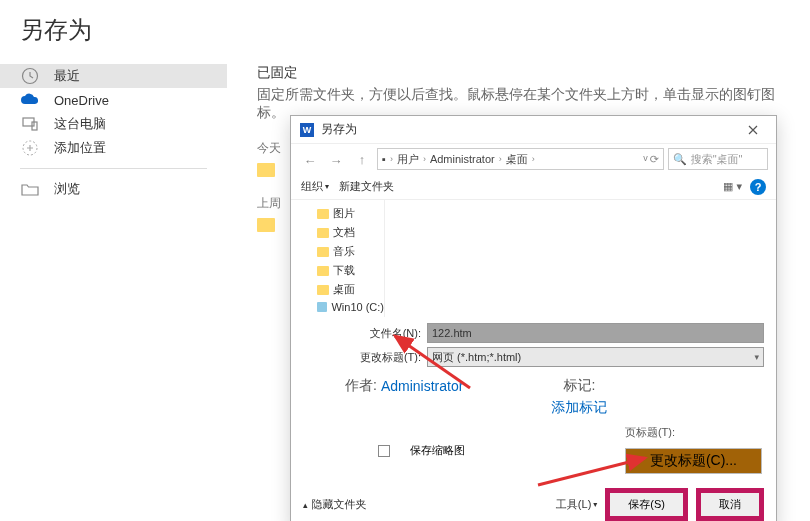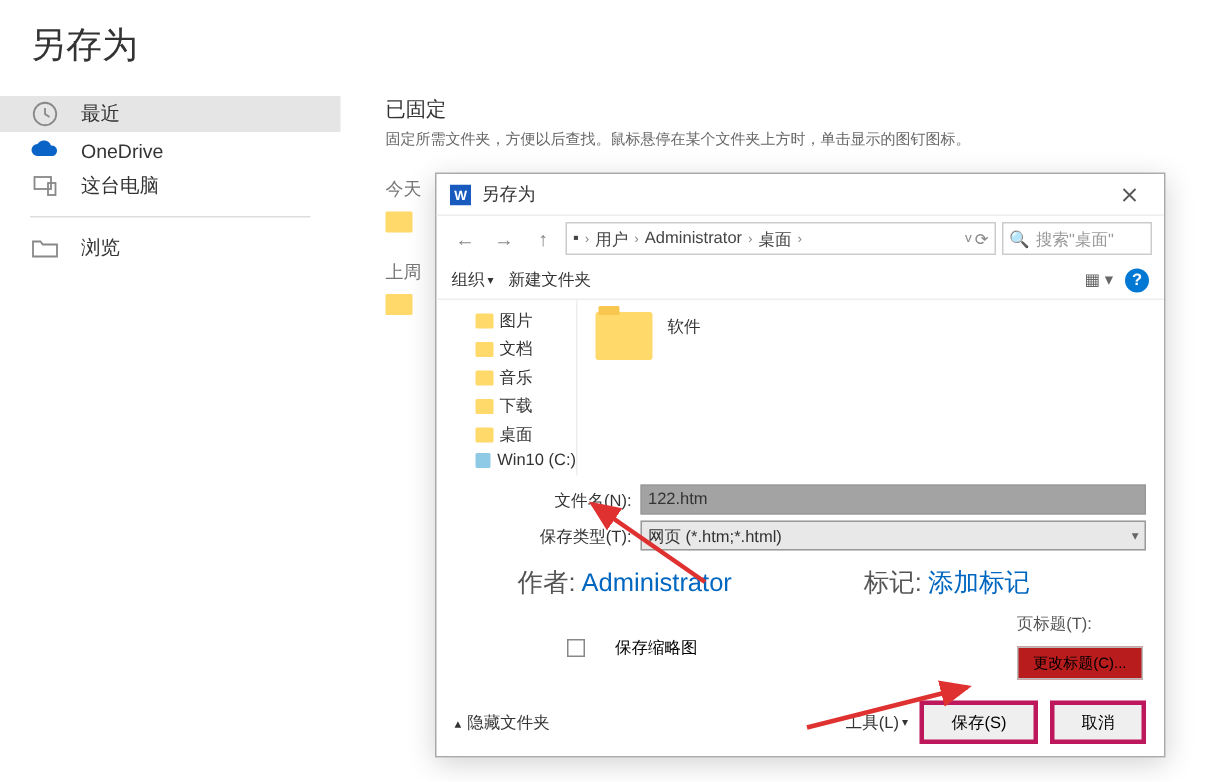--- a/index.html
+++ b/index.html
@@ -7,21 +7,21 @@
     .main-title { font-size: 24px; font-weight: 300; padding: 14px 20px 8px; color: #333; }
     .two-col { display: flex; }
     .sidebar { width: 227px; padding-top: 10px; }
     .side-item { display: flex; align-items: center; height: 24px; padding: 0 20px; gap: 14px; cursor: pointer; }
     .side-item.selected { background: #e5e5e5; }
     .side-item .lbl { font-size: 13px; color: #333; }
     .icon-box { width: 20px; height: 20px; display: flex; align-items: center; justify-content: center; }
     .divider { height: 1px; background: #ddd; margin: 8px 20px; }
     .right-pane { flex: 1; padding: 10px 20px 0 30px; }
     .pinned-title { font-size: 13.5px; color: #333; margin-bottom: 4px; }
-    .pinned-sub { font-size: 10px; color: #666; }
+    .pinned-sub { font-size: 14px; color: #666; }
     .time-hdr { font-size: 12px; color: #777; margin-top: 18px; margin-bottom: 6px; }
     .folder-row { display: flex; align-items: center; gap: 6px; }
     .folder-ico { width: 18px; height: 14px; background: #ffd96a; border-radius: 1px; }
 
     .dialog { position: absolute; left: 290px; top: 115px; width: 487px; background: #fff; border: 1px solid #aaa; box-shadow: 0 4px 18px rgba(0,0,0,0.18); }
     .dlg-titlebar { display: flex; align-items: center; height: 28px; padding: 0 6px 0 8px; border-bottom: 1px solid #eee; }
     .dlg-t-icon { width: 16px; height: 16px; margin-right: 6px; display:flex;align-items:center;justify-content:center; }
     .dlg-title { font-size: 12px; color: #333; }
     .dlg-close { margin-left: auto; width: 34px; height: 22px; display: flex; align-items: center; justify-content: center; cursor: pointer; color:#555; }
 
@@ -44,33 +44,33 @@
     .filepane { flex:1; padding: 8px 12px; display:flex; align-items:flex-start; gap:10px; }
     .big-folder { width: 38px; height: 32px; background:#ffd96a; border-radius:2px; position:relative; }
     .big-folder:before { content:""; position:absolute; top:-4px; left:2px; width:14px; height:6px; background:#f9c74f; border-radius:1px 1px 0 0; }
     .file-lbl { font-size: 11px; color:#333; margin-top:2px; }
 
     .fields { padding: 6px 12px 2px; margin-left: 24px; }
     .fld-row { display:flex; align-items:center; margin-bottom:4px; }
     .fld-lbl { width: 100px; text-align:right; font-size: 11px; color:#333; padding-right:6px; }
     .fld-input { flex:1; height:20px; border:1px solid #999; background:#a3a3a3; font-size:11px; padding:0 4px; color:#333; }
     .fld-combo { flex:1; height:20px; border:1px solid #999; background:#e8e8e8; font-size:11px; padding:0 4px; display:flex; align-items:center; justify-content:space-between; color:#333; }
-    .meta-row { display:flex; align-items:flex-start; font-size:17px; padding: 4px 28px 4px 54px; gap:8px; }
+    .meta-row { display:flex; align-items:flex-start; font-size:14px; padding: 4px 28px 4px 54px; gap:8px; }
     .meta-cell { display:flex; gap:4px; align-items:center; }
     .meta-lbl { color:#555; }
     .meta-val-link { color:#0067c0; }
     .chk-row { display:flex; align-items:center; font-size:11px; padding: 6px 12px 6px 47px; gap:20px;margin-left:40px; }
     .chk { width:12px; height:12px; border:1px solid #888; }
-    .change-btn { border:1px solid #bbb; background:#b91c1c; font-size:10px; padding:3px 10px; }
+    .change-btn { border:1px solid #bbb; background:#a16207; font-size:14px; padding:3px 24px; }
 
     .dlg-footer { display:flex; align-items:center; padding: 8px 12px; gap:8px; }
     .hide-fold { font-size:11px; color:#333; display:flex; align-items:center; gap:4px; }
     .spacer { flex:1; }
     .tool-lbl { font-size:11px; color:#333; display:flex;align-items:center;gap:2px; }
-    .btn { border:3px solid #be185d; background:#efefef; font-size:11px; padding:4px 18px; cursor:pointer; }
+    .btn { border:5px solid #be185d; background:#efefef; font-size:11px; padding:4px 18px; cursor:pointer; }
 
     .arrow { position:absolute; pointer-events:none; }
     .arrow svg { overflow:visible; }
   </style>
 </head>
 <body>
 
 <div class="main-title">另存为</div>
 
 <div class="two-col">
@@ -93,20 +93,29 @@
       <span class="lbl">OneDrive</span>
     </div>
     <div class="side-item">
       <span class="icon-box">
         <svg width="18" height="18" viewBox="0 0 18 18">
             <rect x="2" y="3" width="11" height="8" fill="none" stroke="#888" stroke-width="1.2"></rect>
             <rect x="11" y="7" width="5" height="8" fill="none" stroke="#888" stroke-width="1.2"></rect>
           </svg>
       </span>
       <span class="lbl">这台电脑</span>
+    </div>
+    <div class="side-item">
+      <span class="icon-box">
+        <svg width="18" height="18" viewBox="0 0 18 18">
+            <circle cx="9" cy="9" r="7" fill="none" stroke="#aaa" stroke-width="1" stroke-dasharray="2 2"></circle>
+            <path d="M9 6v6M6 9h6" stroke="#aaa" stroke-width="1.2"></path>
+          </svg>
+      </span>
+      <span class="lbl">添加位置</span>
     </div>
     <div class="divider"></div>
     <div class="side-item">
       <span class="icon-box">
         <svg width="18" height="15" viewBox="0 0 18 15">
             <path d="M1 3h5l1.5 2H17v8H1z" fill="none" stroke="#888" stroke-width="1.2"></path>
           </svg>
       </span>
       <span class="lbl">浏览</span>
     </div>
@@ -198,48 +207,42 @@
         </div>
       <div class="tree-item">
           <span class="ti-ico"></span>
           <span>桌面</span>
         </div>
       <div class="tree-item drive">
           <span class="ti-ico"></span>
           <span>Win10 (C:)</span>
         </div>
     </div>
-    <div class="filepane">
-      <div style="display:flex;flex-direction:column;align-items:center;">
-        <div class="big-folder"></div>
-      </div>
-      <span class="file-lbl">软件</span>
-    </div>
   </div>
 
   <div class="fields">
     <div class="fld-row">
       <span class="fld-lbl">文件名(N):</span>
       <input class="fld-input" value="122.htm" style="">
     </div>
     <div class="fld-row">
-      <span class="fld-lbl">保存类型(T):</span>
+      <span class="fld-lbl">更改标题(T):</span>
       <div class="fld-combo">
         <span>网页 (*.htm;*.html)</span>
         <span style="font-size:9px;color:#666;">▾</span>
       </div>
     </div>
   </div>
 
   <div class="meta-row">
     <div class="meta-cell">
       <span class="meta-lbl">作者:</span>
       <span class="meta-val-link">Administrator</span>
     </div>
-    <div class="meta-cell" style="margin-left:80px;">
+    <div class="meta-cell" style="margin-left:80px;flex-direction:column;">
       <span class="meta-lbl">标记:</span>
       <span class="meta-val-link">添加标记</span>
     </div>
   </div>
 
   <div style="display:flex;">
     <div class="chk-row" style="flex:1;">
       <span class="chk"></span>
       <span>保存缩略图</span>
     </div>

